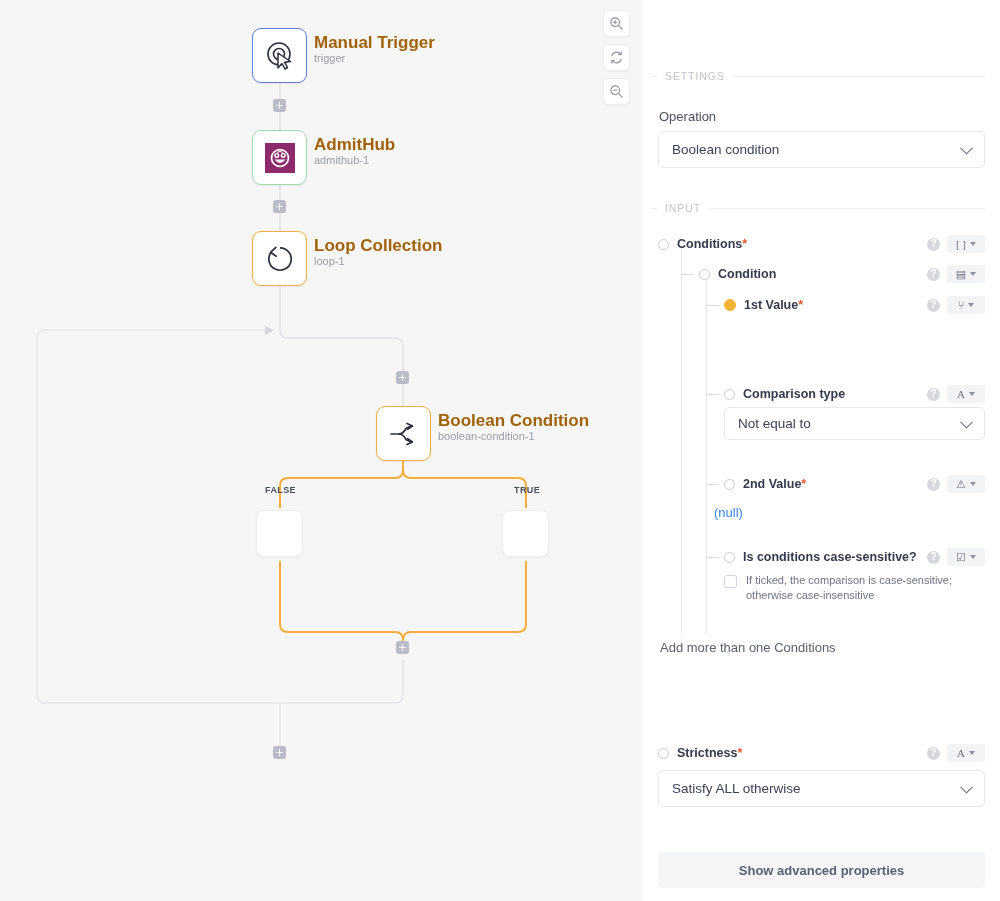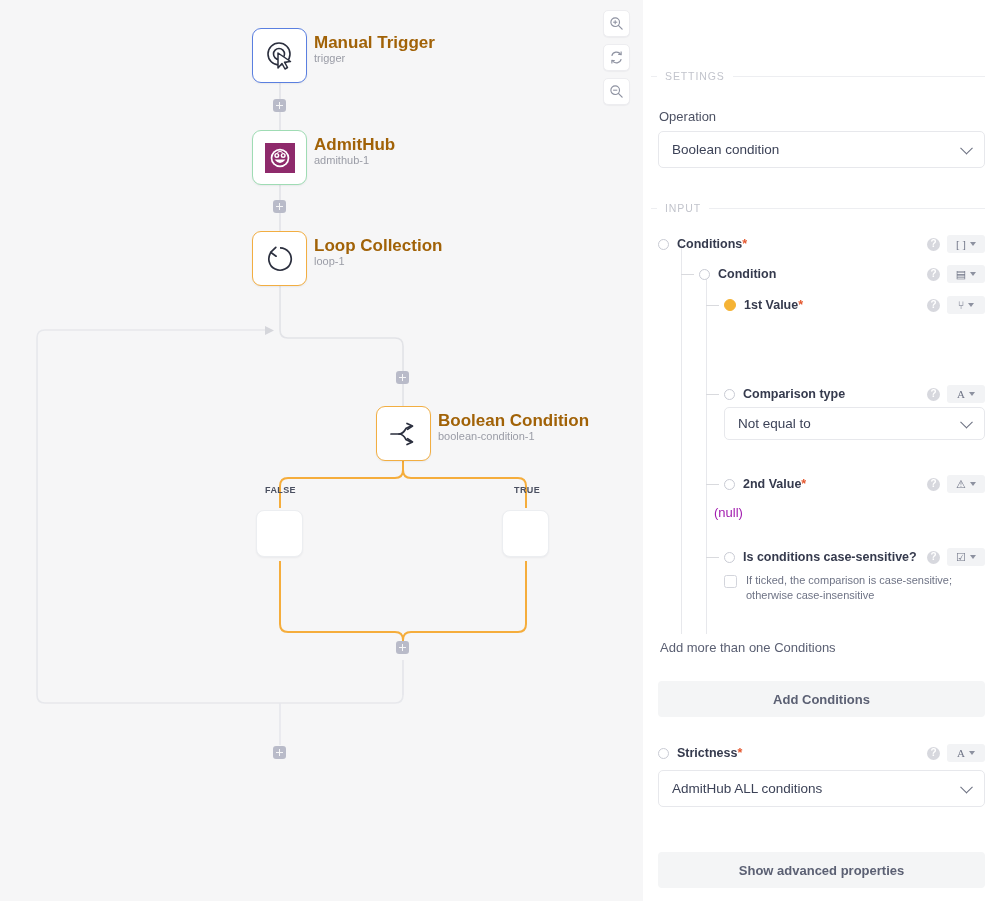--- a/index.html
+++ b/index.html
@@ -177,21 +177,21 @@
     width:0;height:0;border-left:3.5px solid transparent;border-right:3.5px solid transparent;
     border-top:4px solid #8d91a0;
   }
 
   .value-input {
     width:100%; height:33px;
     border:1px solid #e7e8ec; border-radius:5px; background:#fff;
     font-size:13px; color:#3c4257; padding:0 12px;
     font-family:"Liberation Sans", sans-serif; outline:none;
   }
-  .null-text { font-size:13px; color:#a21caf; }
+  .null-text { font-size:13px; color:#3b82f6; }
 
   .hint-row { display:flex; gap:9px; align-items:flex-start; }
   .checkbox {
     width:13px;height:13px;border:1.3px solid #d3d5dc;border-radius:2.5px;
     background:#fff; flex:none; margin-top:2px; cursor:pointer;
   }
   .hint-text { font-size:11px; color:#6e7385; line-height:15px; }
 
   .guide { position:absolute; width:1px; background:#e7e8ec; }
   .elbow { position:absolute; height:1px; background:#d9dade; }
@@ -440,33 +440,32 @@
     </div>
 
     <div class="hint-row" style="position:absolute; left:66px; top:343px; width:250px;">
       <span class="checkbox"></span>
       <span class="hint-text">If ticked, the comparison is case-sensitive; otherwise case-insensitive</span>
     </div>
   </div>
 
   <div class="sub-label" style="position:absolute; left:17px; top:640px;">Add more than one Conditions</div>
 
-  <button class="gray-btn" style="position:absolute; left:15px; top:681px;">Add Conditions</button>
 
   <div class="prop-row" style="position:absolute; left:15px; top:742px; width:327px;">
     <span class="radio"></span>
     <span class="prop-name"><span>Strictness</span><span class="req">*</span></span>
     <span class="row-right">
       <span class="help-icon">?</span>
       <span class="type-pill">
         <span class="type-glyph">A</span>
         <span class="caret"></span>
       </span>
     </span>
   </div>
 
   <div class="select" style="position:absolute; left:15px; top:770px;">
-    <span>AdmitHub ALL conditions</span>
+    <span>Satisfy ALL otherwise</span>
     <span class="chev"></span>
   </div>
 
   <button class="gray-btn" style="position:absolute; left:15px; top:852px;">Show advanced properties</button>
 </div>
 
 </body></html>

